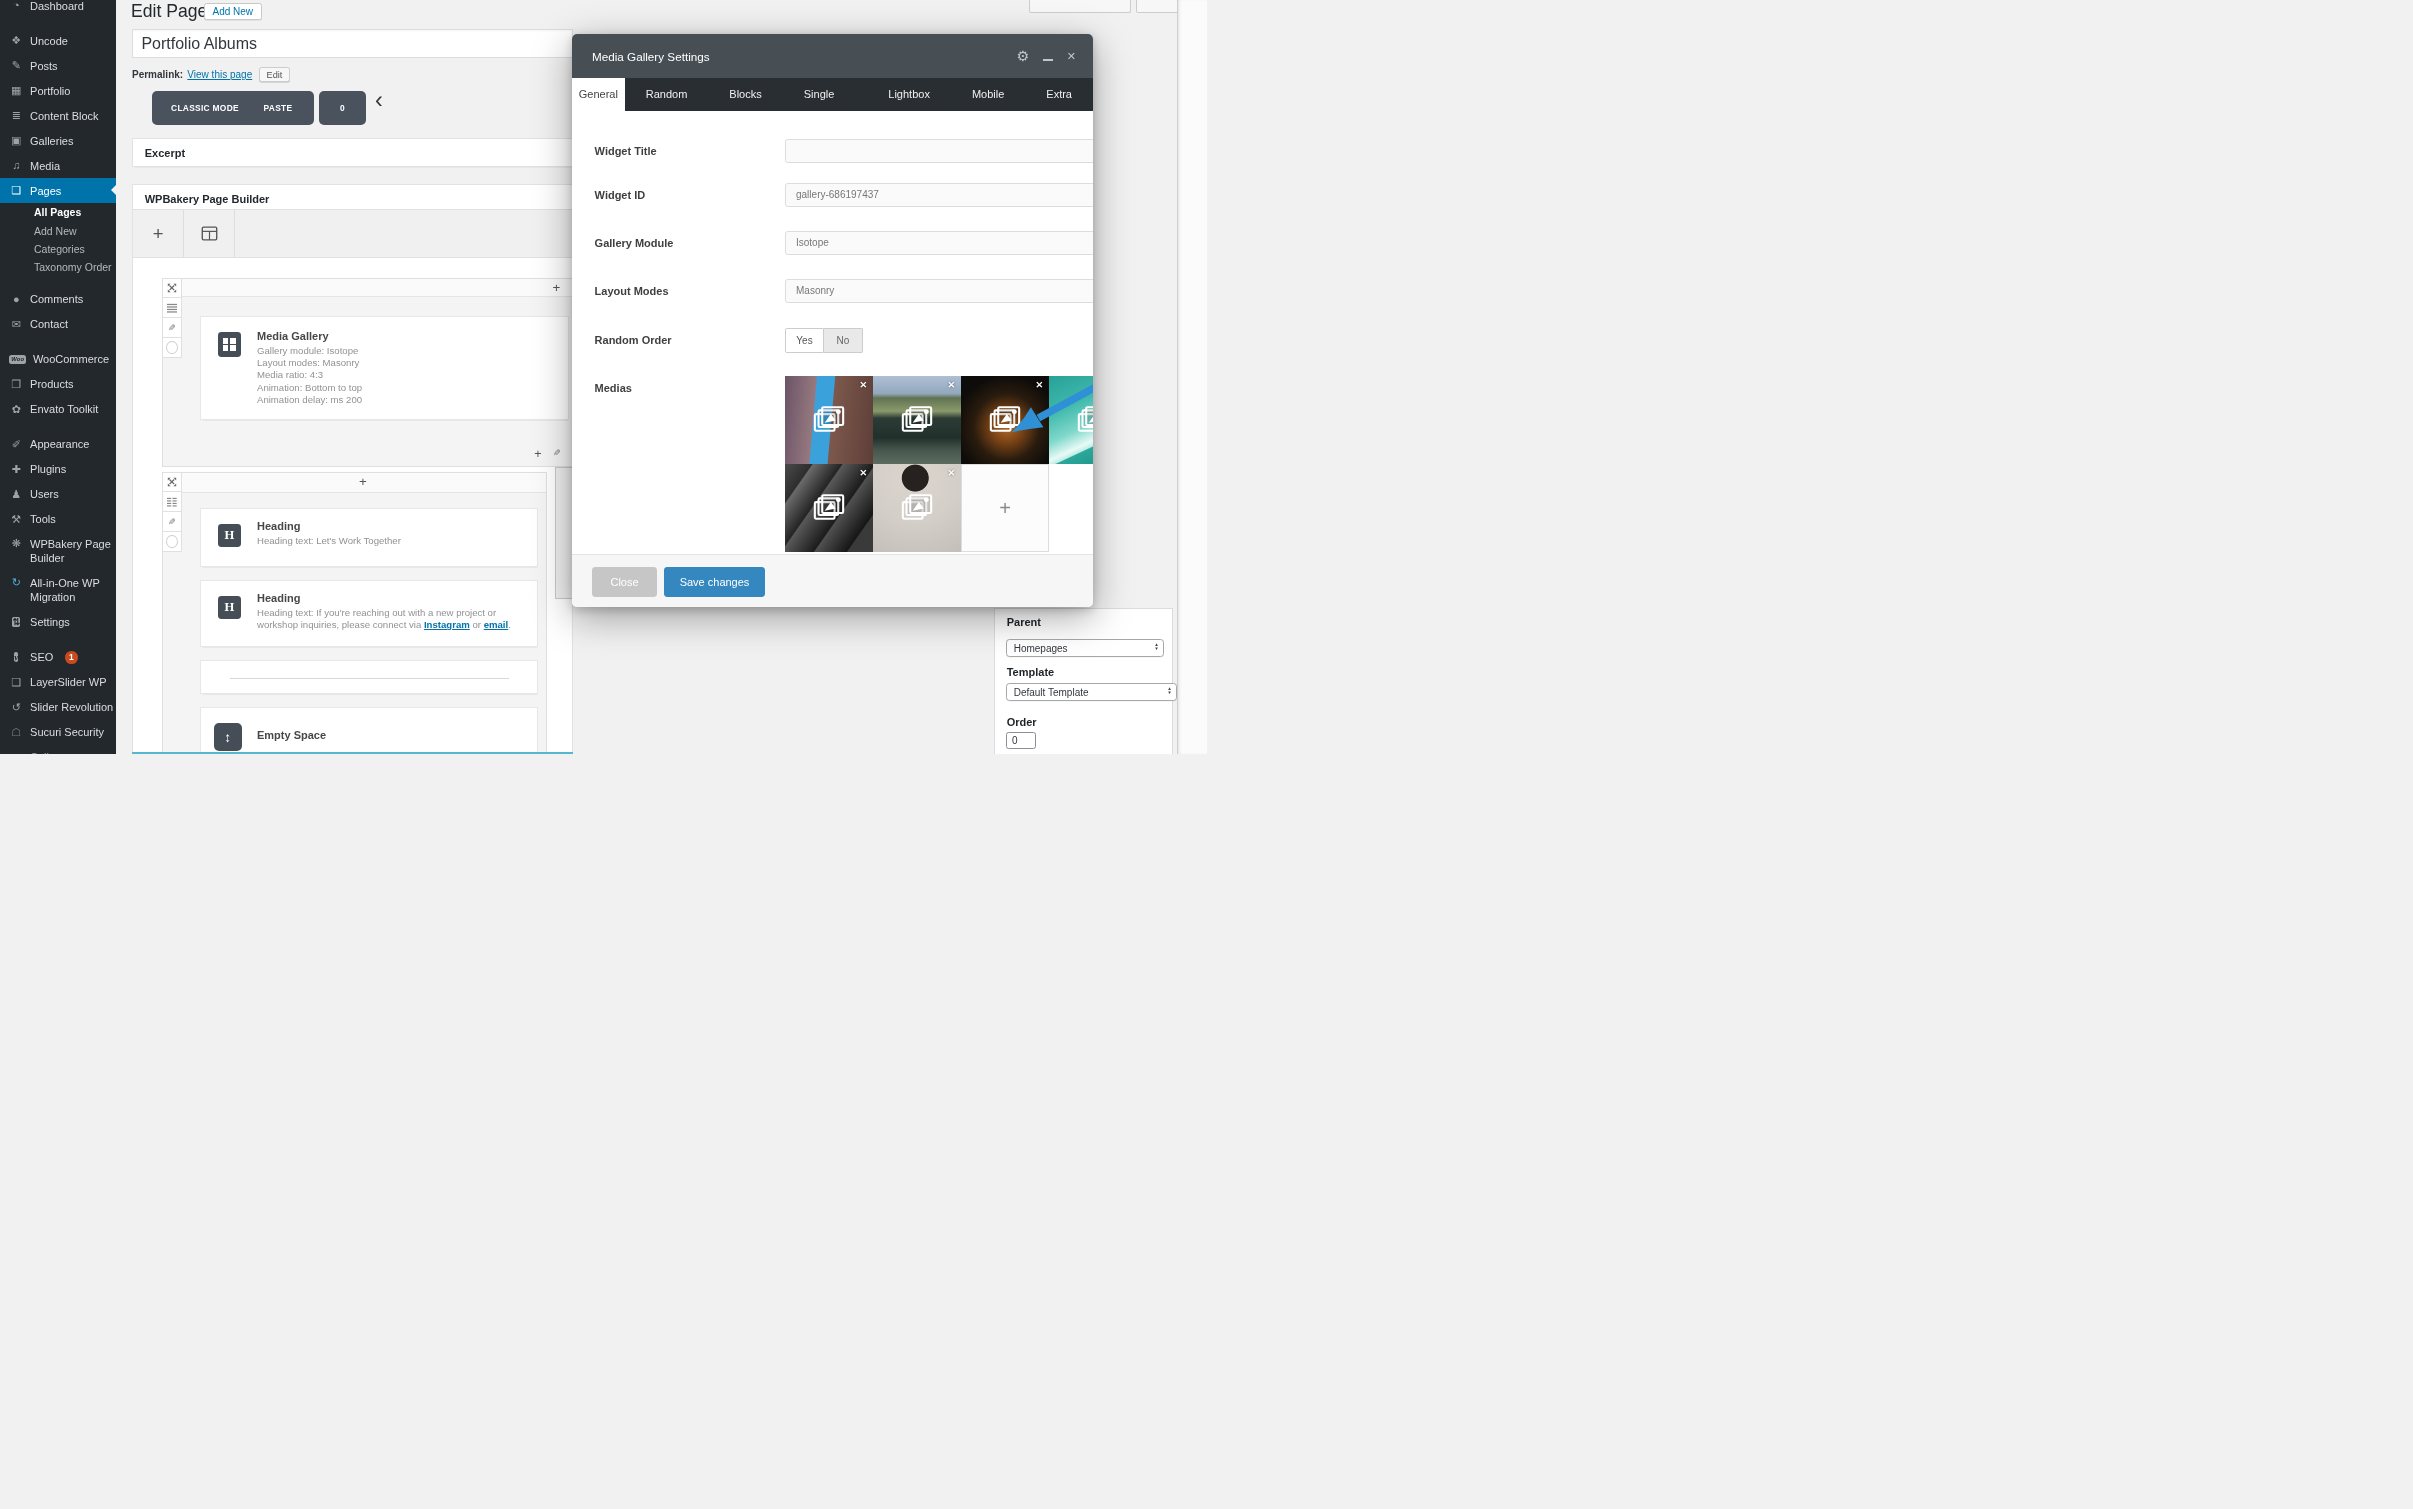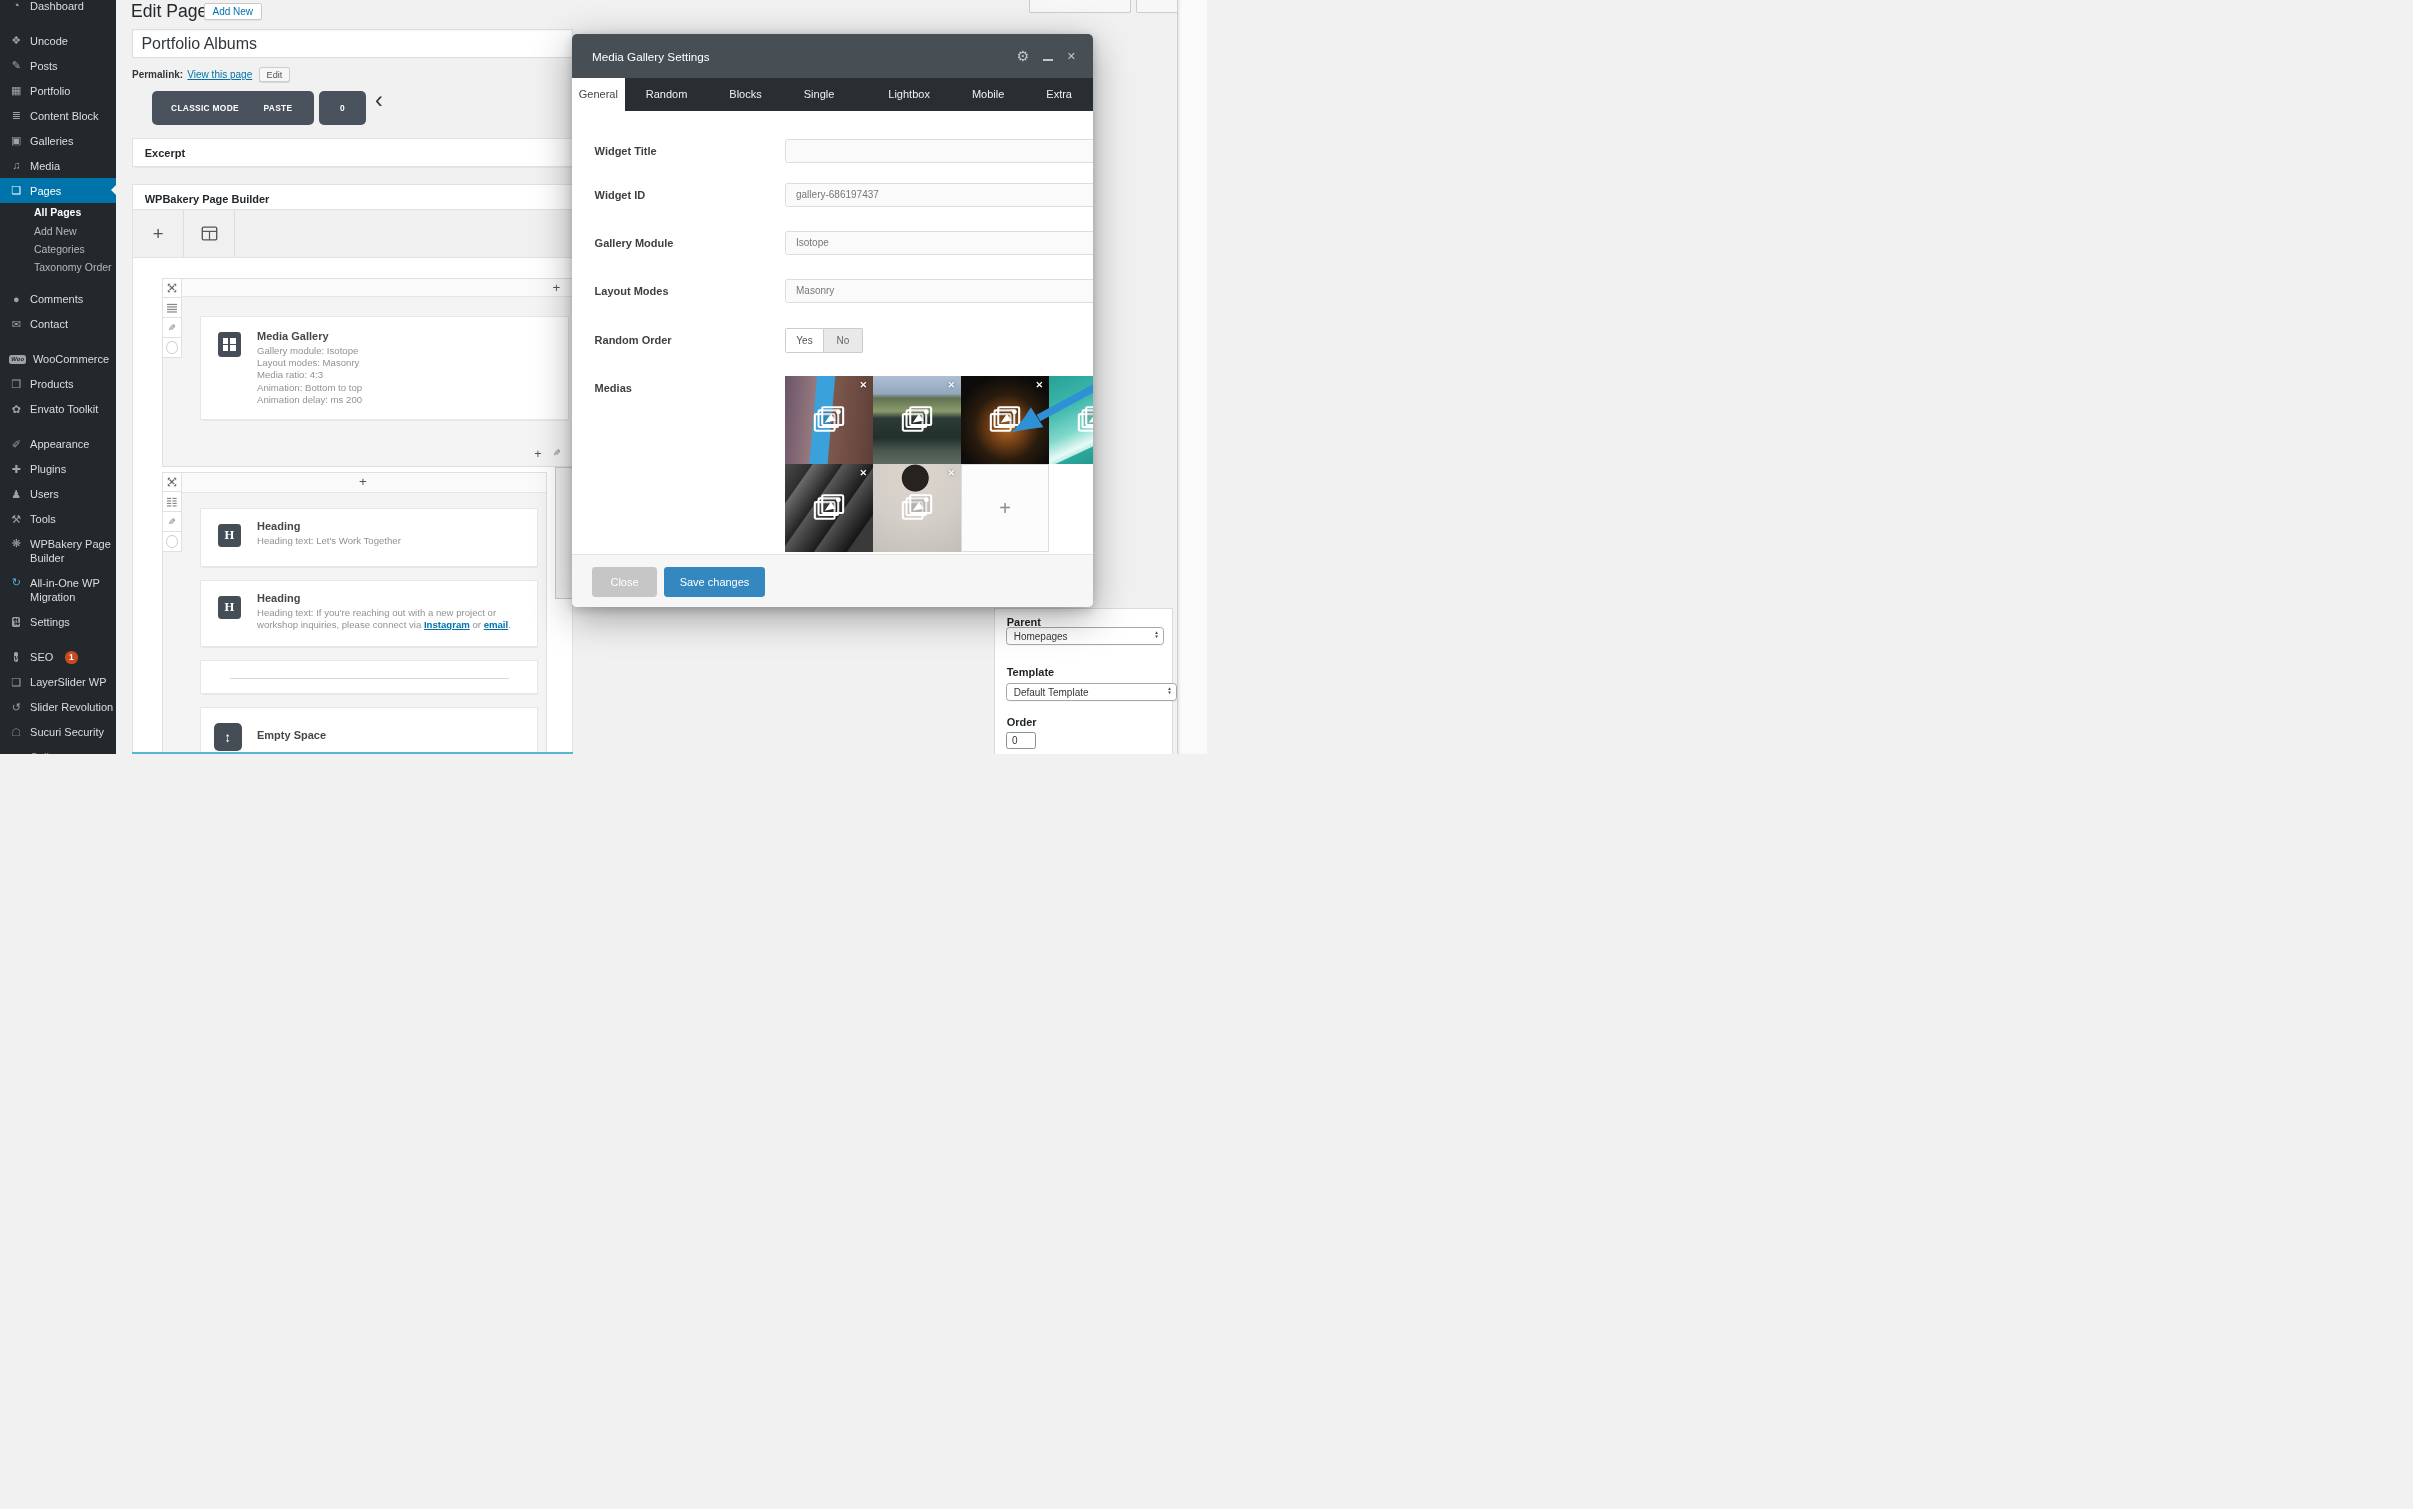--- a/index.html
+++ b/index.html
@@ -389,21 +389,21 @@
 </div>
 
 <div class="sliver-col"></div>
 
 <div class="cut-btn" style="left:1029px;width:102px;"></div>
 <div class="cut-btn" style="left:1136px;width:57px;"></div>
 <div class="right-strip"></div>
 
 <div class="attr-panel">
   <div class="attr-label" style="top:6.7px;">Parent</div>
-  <div class="wp-select" style="top:18px;width:158px;">
+  <div class="wp-select" style="top:30px;width:158px;">
     <span>Homepages</span>
     <span class="updown">
         <span>▲</span>
         <span>▼</span>
       </span>
   </div>
   <div class="attr-label" style="top:57px;">Template</div>
   <div class="wp-select" style="top:74px;width:171px;">
     <span>Default Template</span>
     <span class="updown">

